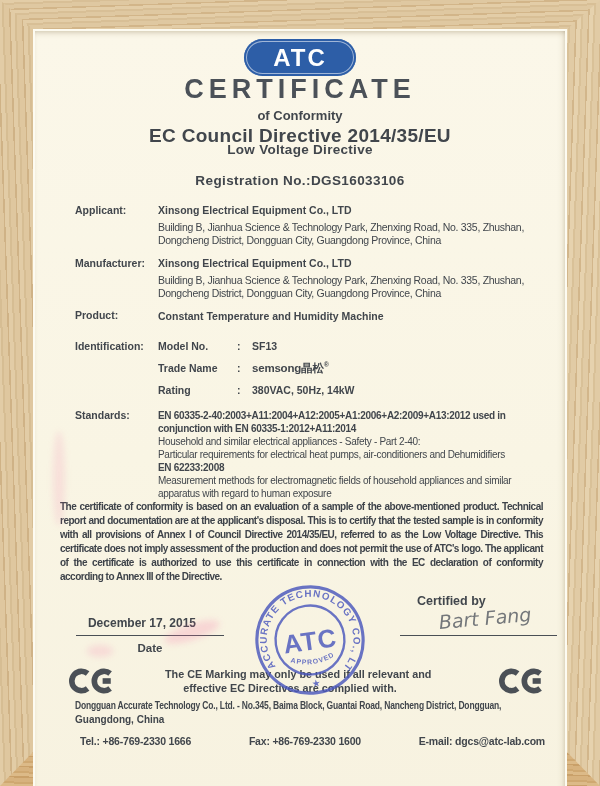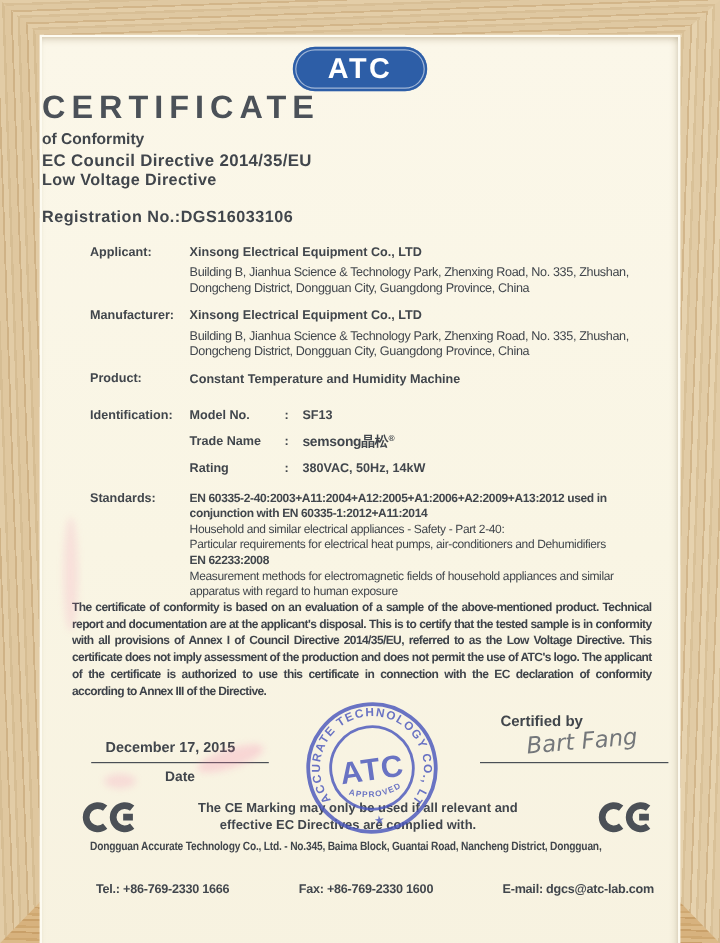--- a/index.html
+++ b/index.html
@@ -13,29 +13,29 @@
     background:repeating-linear-gradient(178deg,#e3cda7 0 3px,#d8bf96 3px 5px,#dfc8a1 5px 9px,#d2b589 9px 10.5px);
     clip-path:polygon(0 0,600px 0,565px 31px,35px 31px);}
   .wood-bottom{position:absolute;left:0;bottom:0;width:600px;height:36px;
     background:repeating-linear-gradient(2deg,#dcba88 0 3px,#cfa871 3px 5px,#d7b27e 5px 9px,#c9a069 9px 10.5px);
     clip-path:polygon(35px 0,565px 0,600px 36px,0 36px);}
   .paper{position:absolute;left:35px;top:31px;width:530px;height:775px;
     background:linear-gradient(180deg,#fbf7e9 0%,#f9f5e4 55%,#f7f2e0 100%);
     outline:2px solid #fdfbf1;
     box-shadow:inset 0 5px 7px -5px rgba(110,85,40,.4),inset -5px 0 7px -5px rgba(110,85,40,.28),inset 0 -4px 6px -5px rgba(110,85,40,.25);}
   .abs{position:absolute;}
-  .ctr{left:0;right:0;text-align:left;}
+  .ctr{left:0;right:0;text-align:center;}
   .b{font-weight:bold;}
   
   .logo{left:50%;top:8px;margin-left:-56px;width:112px;height:37px;border-radius:18.5px;
     background:#2d5ea7;color:#fff;font-weight:bold;font-size:24px;letter-spacing:2px;
     text-align:center;line-height:37px;z-index:3;box-shadow:inset 0 0 0 2px #2d5ea7,inset 0 0 0 3px rgba(255,255,255,.55);}
   .title{top:43px;font-size:27px;letter-spacing:5px;font-weight:bold;color:#4b5158;z-index:2;}
   .sub1{top:77px;font-size:13px;}
-  .sub2{top:94px;font-size:14px;letter-spacing:.3px;}
+  .sub2{top:94px;font-size:19px;letter-spacing:.3px;}
   .sub3{top:111px;font-size:13.5px;letter-spacing:.3px;}
   .reg{top:142px;font-size:13.5px;letter-spacing:.4px;}
   
   .lbl{left:40px;font-size:10.5px;font-weight:bold;}
   .val{left:123px;font-size:10.5px;font-weight:bold;}
   .addr{left:123px;font-size:10.5px;letter-spacing:-.3px;line-height:13px;white-space:nowrap;}
   .subname{left:123px;font-size:10.5px;font-weight:bold;}
   .colon{left:202px;font-size:10.5px;font-weight:bold;}
   .subval{left:217px;font-size:10.5px;font-weight:bold;}
   .brand{font-size:11.5px;letter-spacing:-.2px;}
@@ -152,20 +152,21 @@
       <path d="M 57 22 H 70" stroke="#4b5056" stroke-width="9"></path>
     </svg>
 
     <div class="abs cenote">
       <div>The CE Marking may only be used if all relevant and</div>
       <div>effective EC Directives are complied with.</div>
     </div>
 
     <div class="abs company">
       <div class="scale">Dongguan Accurate Technology Co., Ltd. - No.345, Baima Block, Guantai Road, Nancheng District, Dongguan,</div>
+      <div>Guangdong, China</div>
     </div>
 
     <div class="abs contacts">
       <span>Tel.: +86-769-2330 1666</span>
       <span>Fax: +86-769-2330 1600</span>
       <span>E-mail: dgcs@atc-lab.com</span>
     </div>
 
     <div class="smudge sm1"></div>
     <div class="smudge sm2"></div>

